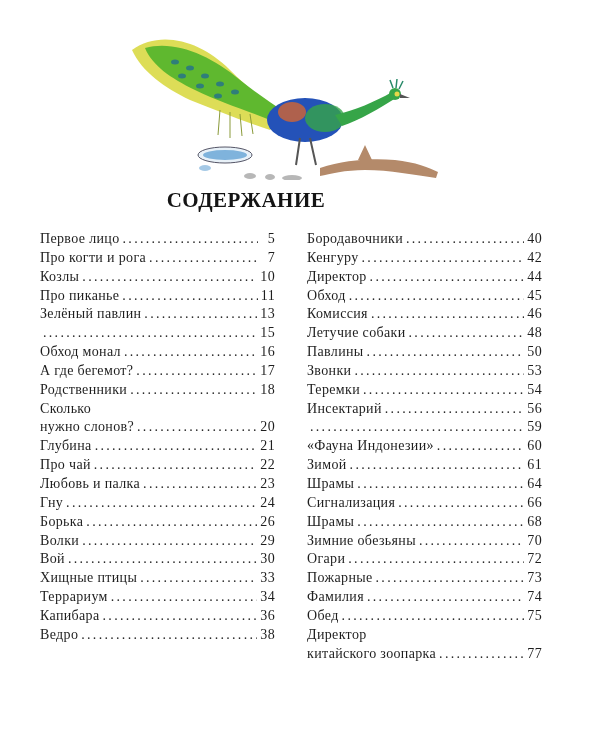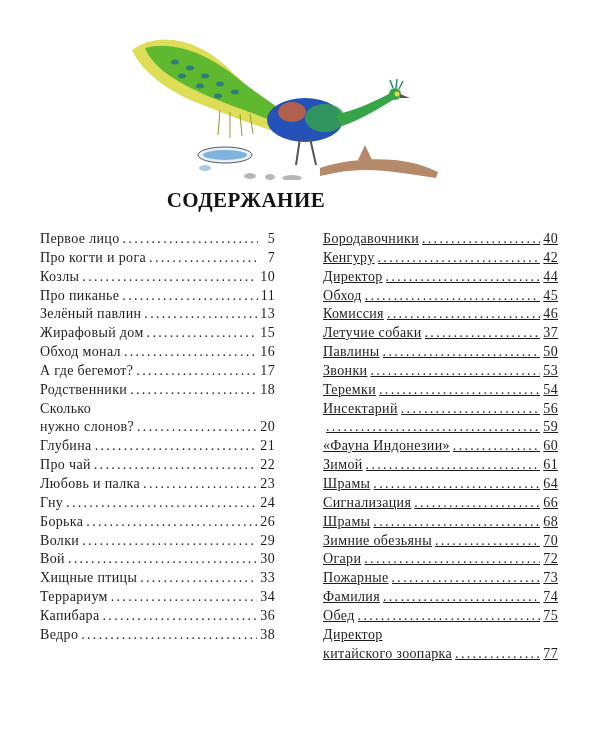--- a/index.html
+++ b/index.html
@@ -3,21 +3,21 @@
 <meta charset="utf-8">
 <style>
   html, body { margin: 0; padding: 0; background: #ffffff; }
   body { width: 600px; height: 732px; position: relative; overflow: hidden;
          font-family: "Liberation Serif", "DejaVu Serif", serif; color: #1e1e1e; }
   .illustration { position: absolute; left: 120px; top: 10px; width: 320px; height: 170px; }
   .title { position: absolute; top: 188px; left: 0; width: 492px; text-align: center;
            font-weight: bold; font-size: 21px; letter-spacing: 0.5px; color: #141414; }
   .col { position: absolute; top: 230px; width: 235px; }
   .col.left { left: 40px; }
-  .col.right { left: 323px; text-decoration: underline; }
+  .col.right { left: 307px; }
   .entry { display: flex; align-items: center; font-size: 14px; line-height: 18.85px;
            letter-spacing: 0.35px; white-space: nowrap; }
   .entry .label { flex: 0 0 auto; }
   .entry .dots { flex: 1 1 auto; overflow: hidden; margin: 0 3px; letter-spacing: 2.3px;
                  color: #2a2a2a; }
   .entry .dots::before { content: ". . . . . . . . . . . . . . . . . . . . . . . . . . . . . . . . . . . . . . . . . . . . . . . . . . . . . . . . . . . . . . . . . ."; letter-spacing: -0.6px; }
   .entry .page { flex: 0 0 auto; text-align: right; min-width: 14px; }
 </style>
 </head>
 <body>
@@ -86,21 +86,20 @@
       <span class="label">Про пиканье</span>
       <span class="dots"></span>
       <span class="page">11</span>
     </div>
     <div class="entry">
       <span class="label">Зелёный павлин</span>
       <span class="dots"></span>
       <span class="page">13</span>
     </div>
     <div class="entry">
-      <span class="label">Жирафовый дом</span>
       <span class="dots"></span>
       <span class="page">15</span>
     </div>
     <div class="entry">
       <span class="label">Обход монал</span>
       <span class="dots"></span>
       <span class="page">16</span>
     </div>
     <div class="entry">
       <span class="label">А где бегемот?</span>
@@ -198,21 +197,21 @@
       <span class="page">45</span>
     </div>
     <div class="entry">
       <span class="label">Комиссия</span>
       <span class="dots"></span>
       <span class="page">46</span>
     </div>
     <div class="entry">
       <span class="label">Летучие собаки</span>
       <span class="dots"></span>
-      <span class="page">37</span>
+      <span class="page">48</span>
     </div>
     <div class="entry">
       <span class="label">Павлины</span>
       <span class="dots"></span>
       <span class="page">50</span>
     </div>
     <div class="entry">
       <span class="label">Звонки</span>
       <span class="dots"></span>
       <span class="page">53</span>

